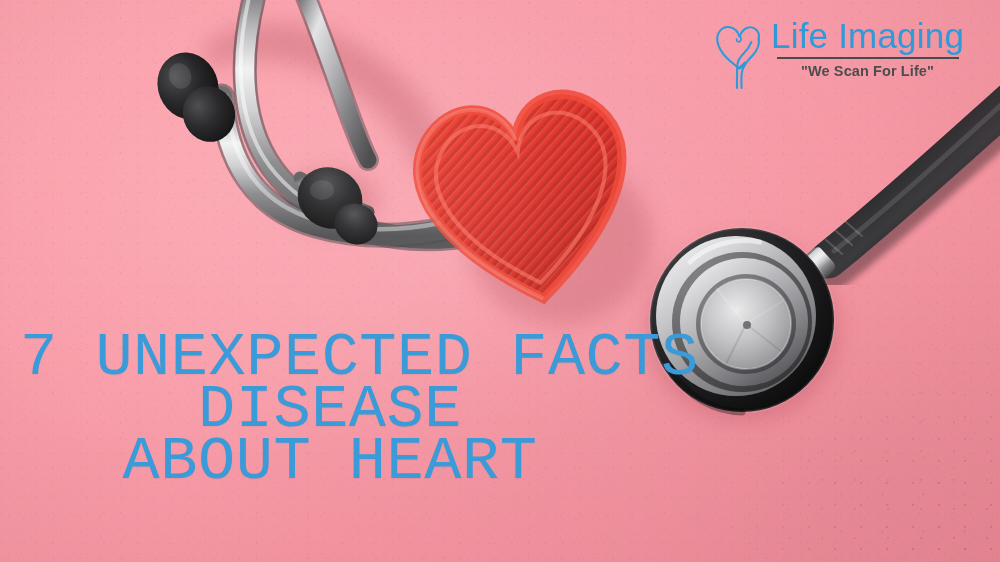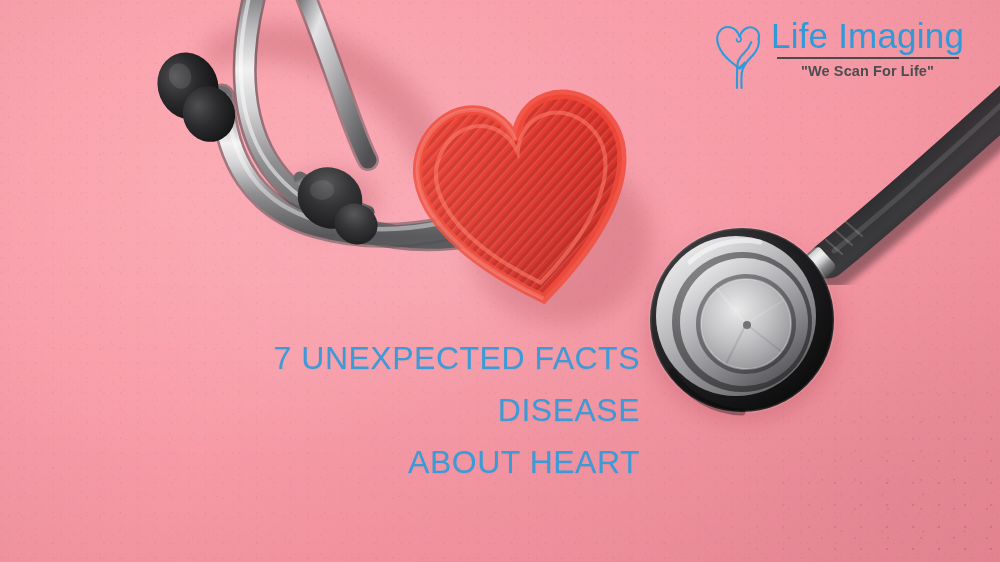--- a/index.html
+++ b/index.html
@@ -67,27 +67,28 @@
   }
   .logo-tag{
     margin-top:4px;font-size:14.5px;line-height:17px;
     color:#4d4d4d;font-weight:bold;white-space:nowrap;
     letter-spacing:.1px;
   }
 
   
   .headline{
     position:absolute;left:20px;top:332px;width:620px;
-    text-align:right;
+    text-align:center;
     color:#3a9bd8;
-    font-size:32px;
+    font-size:62px;
     line-height:52px;
     letter-spacing:.5px;
     font-weight:300;
     text-shadow:0 1px 1px rgba(120,50,60,.07);
+    font-family:Liberation Mono, monospace;
   }
   .headline .ln{display:block;white-space:nowrap;}
 </style>
 </head>
 <body>
 
 <div id="stage">
 
   <div class="bg-base"></div>
   <div class="bg-noise"></div>

